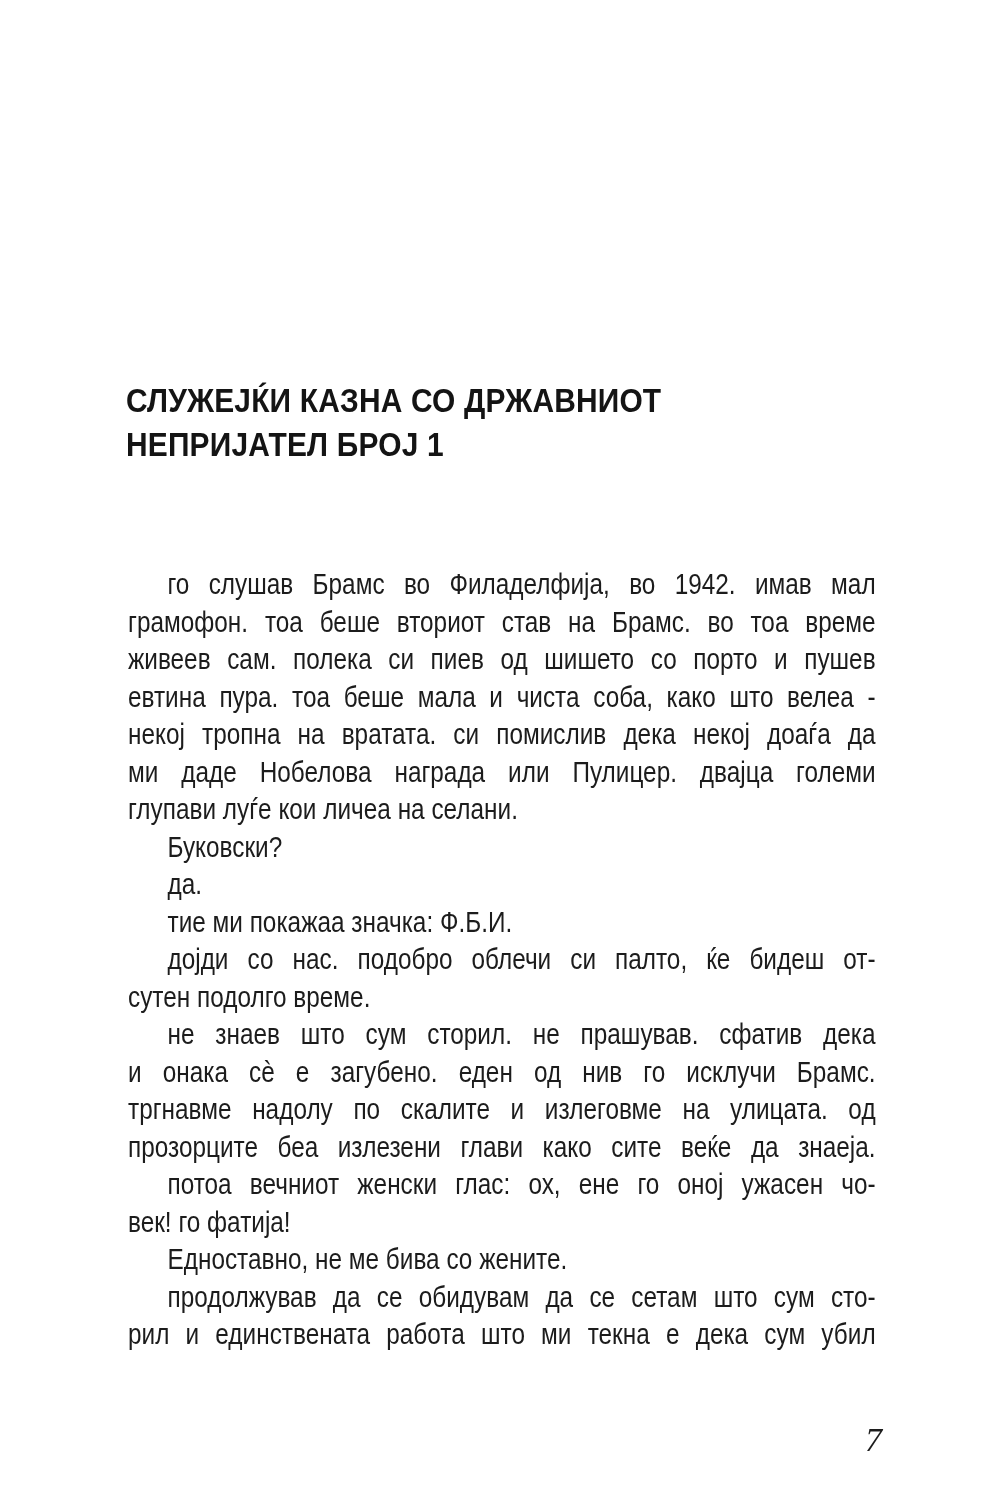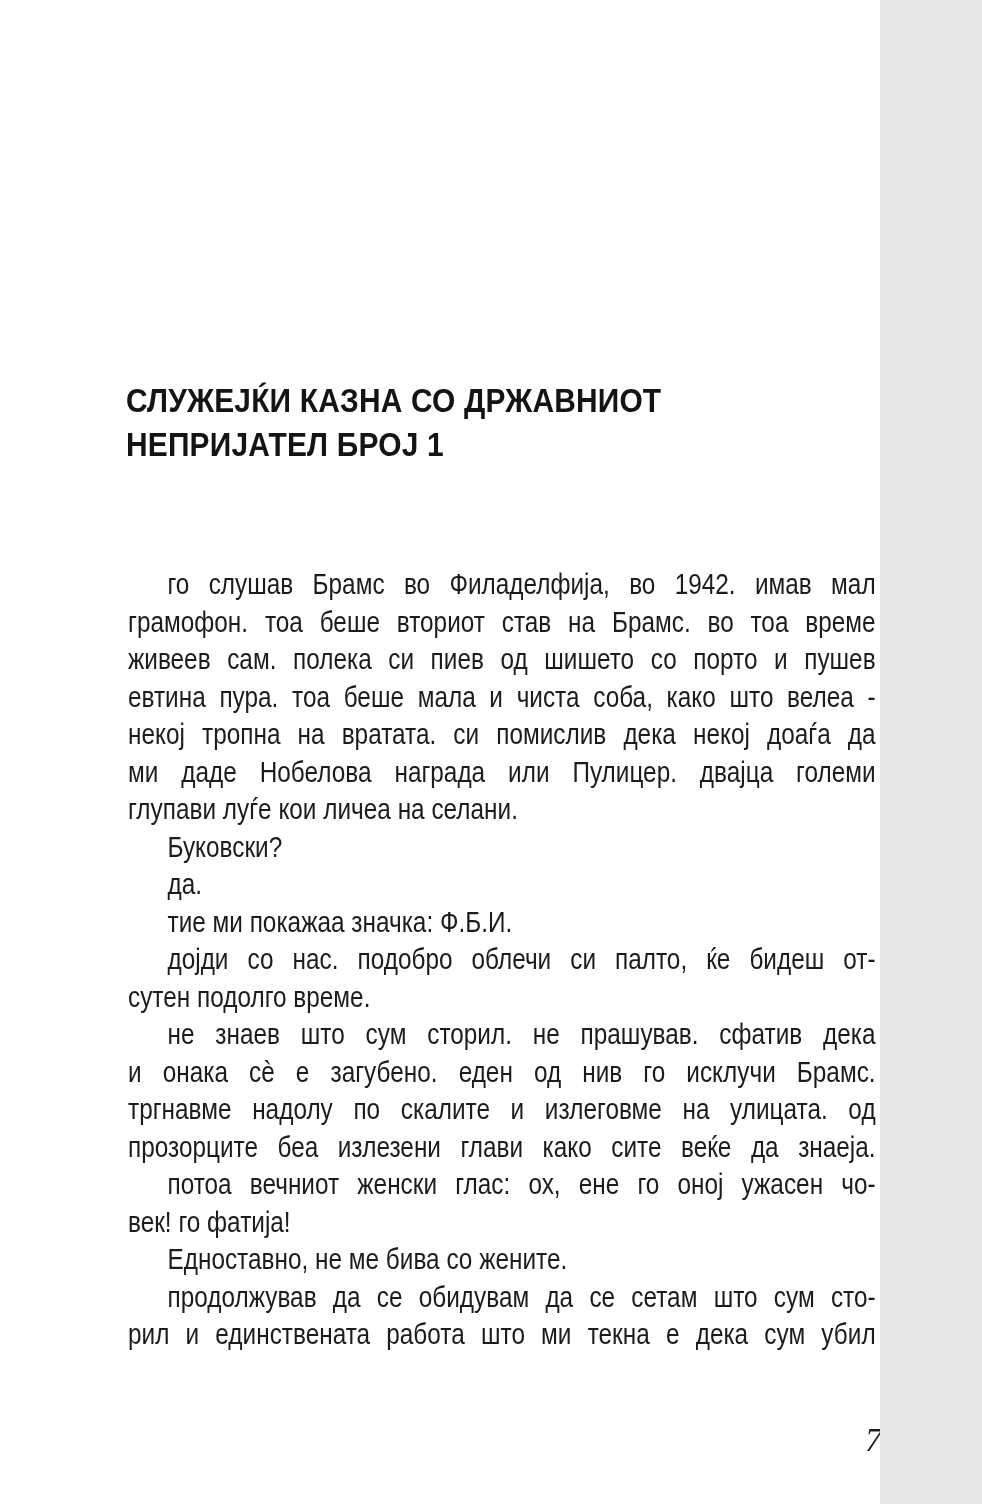--- a/index.html
+++ b/index.html
@@ -1,18 +1,18 @@
 <!DOCTYPE html>
 <html><head>
 <meta charset="utf-8">
 <style>
   html, body { margin: 0; padding: 0; background: #e8e8e8; }
   .page {
     position: relative;
-    width: 880px;
+    width: 982px;
     height: 1504px;
     background: #ffffff;
     font-family: "Liberation Sans", sans-serif;
     overflow: hidden;
   }
   .title-block {
     position: absolute;
     left: 126px;
     top: 378px;
     width: 800px;

